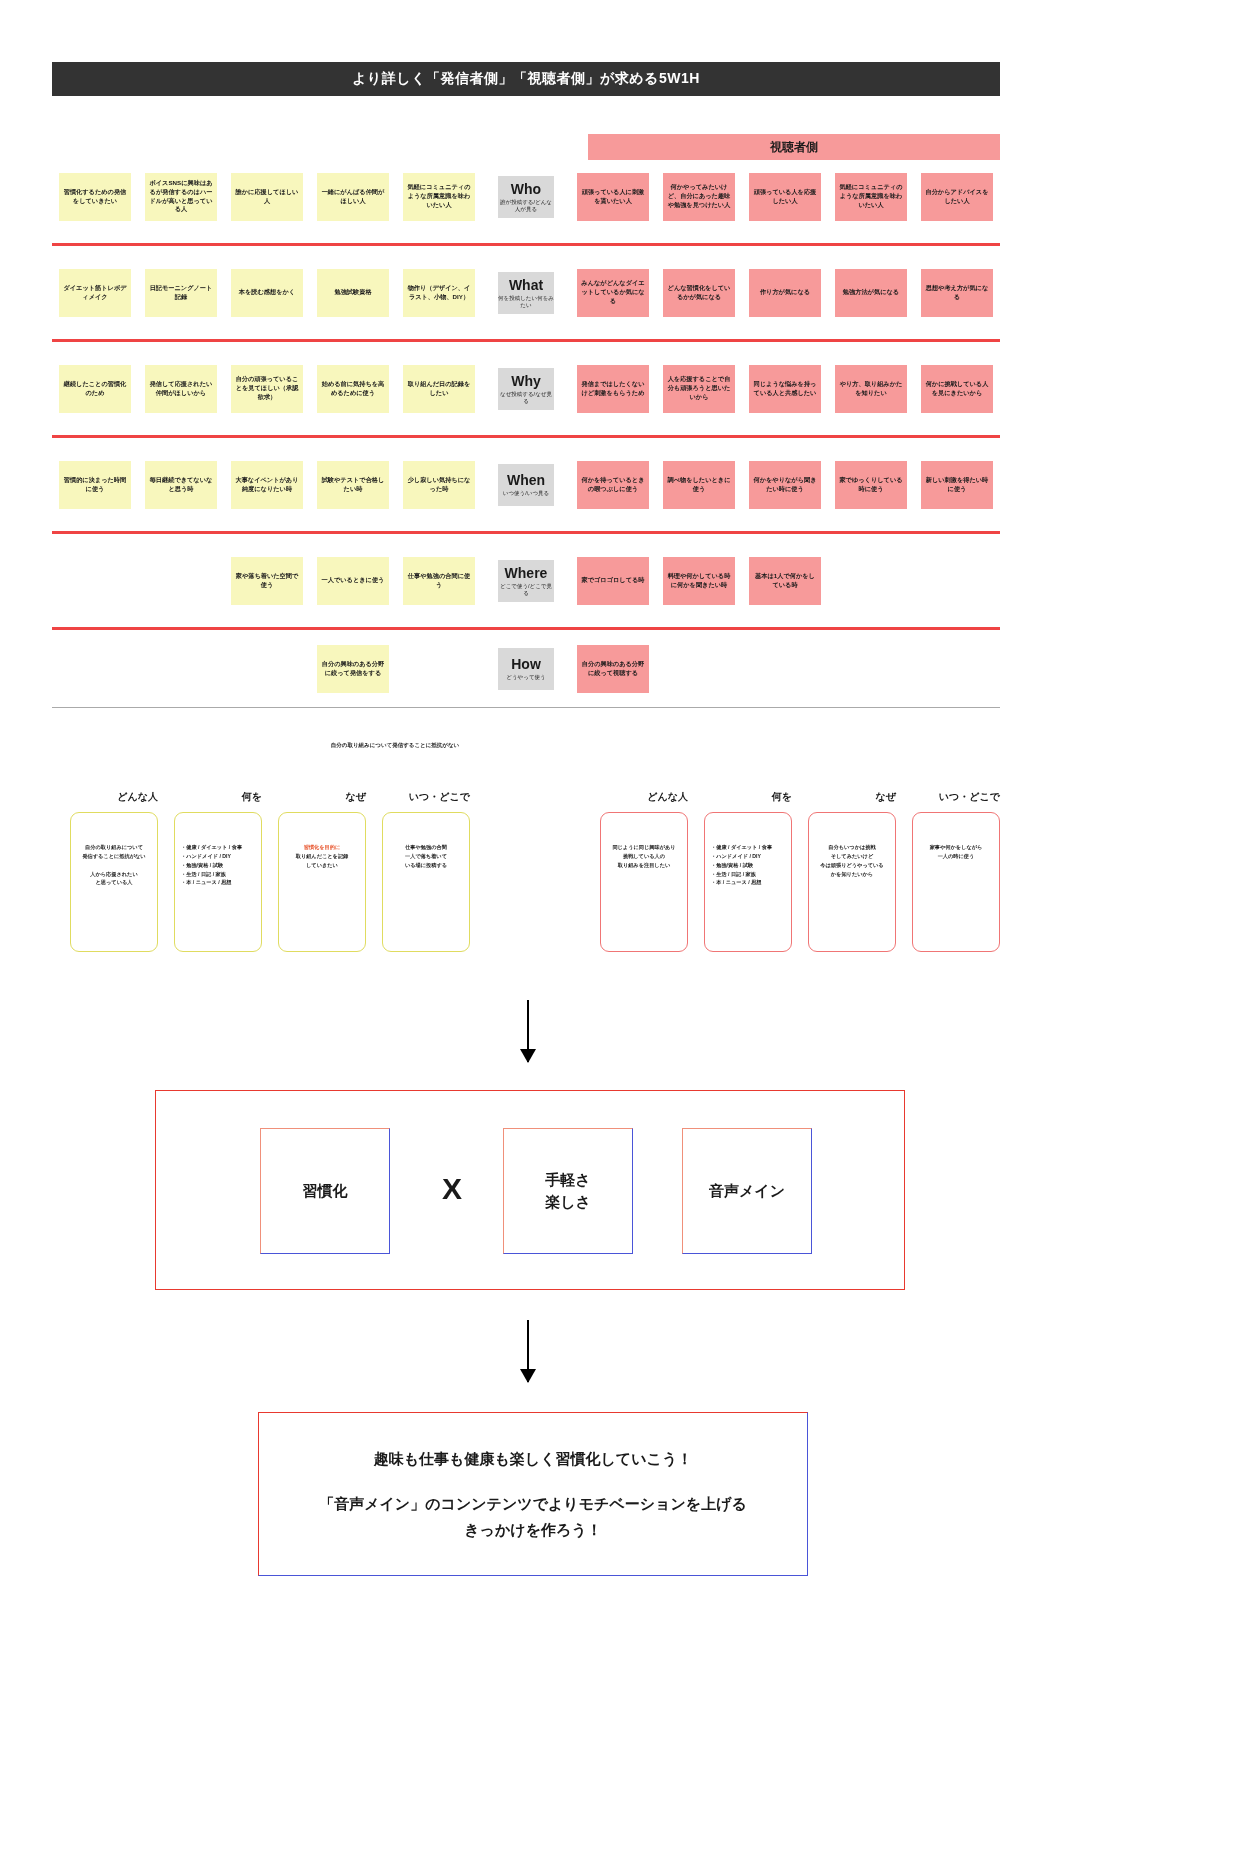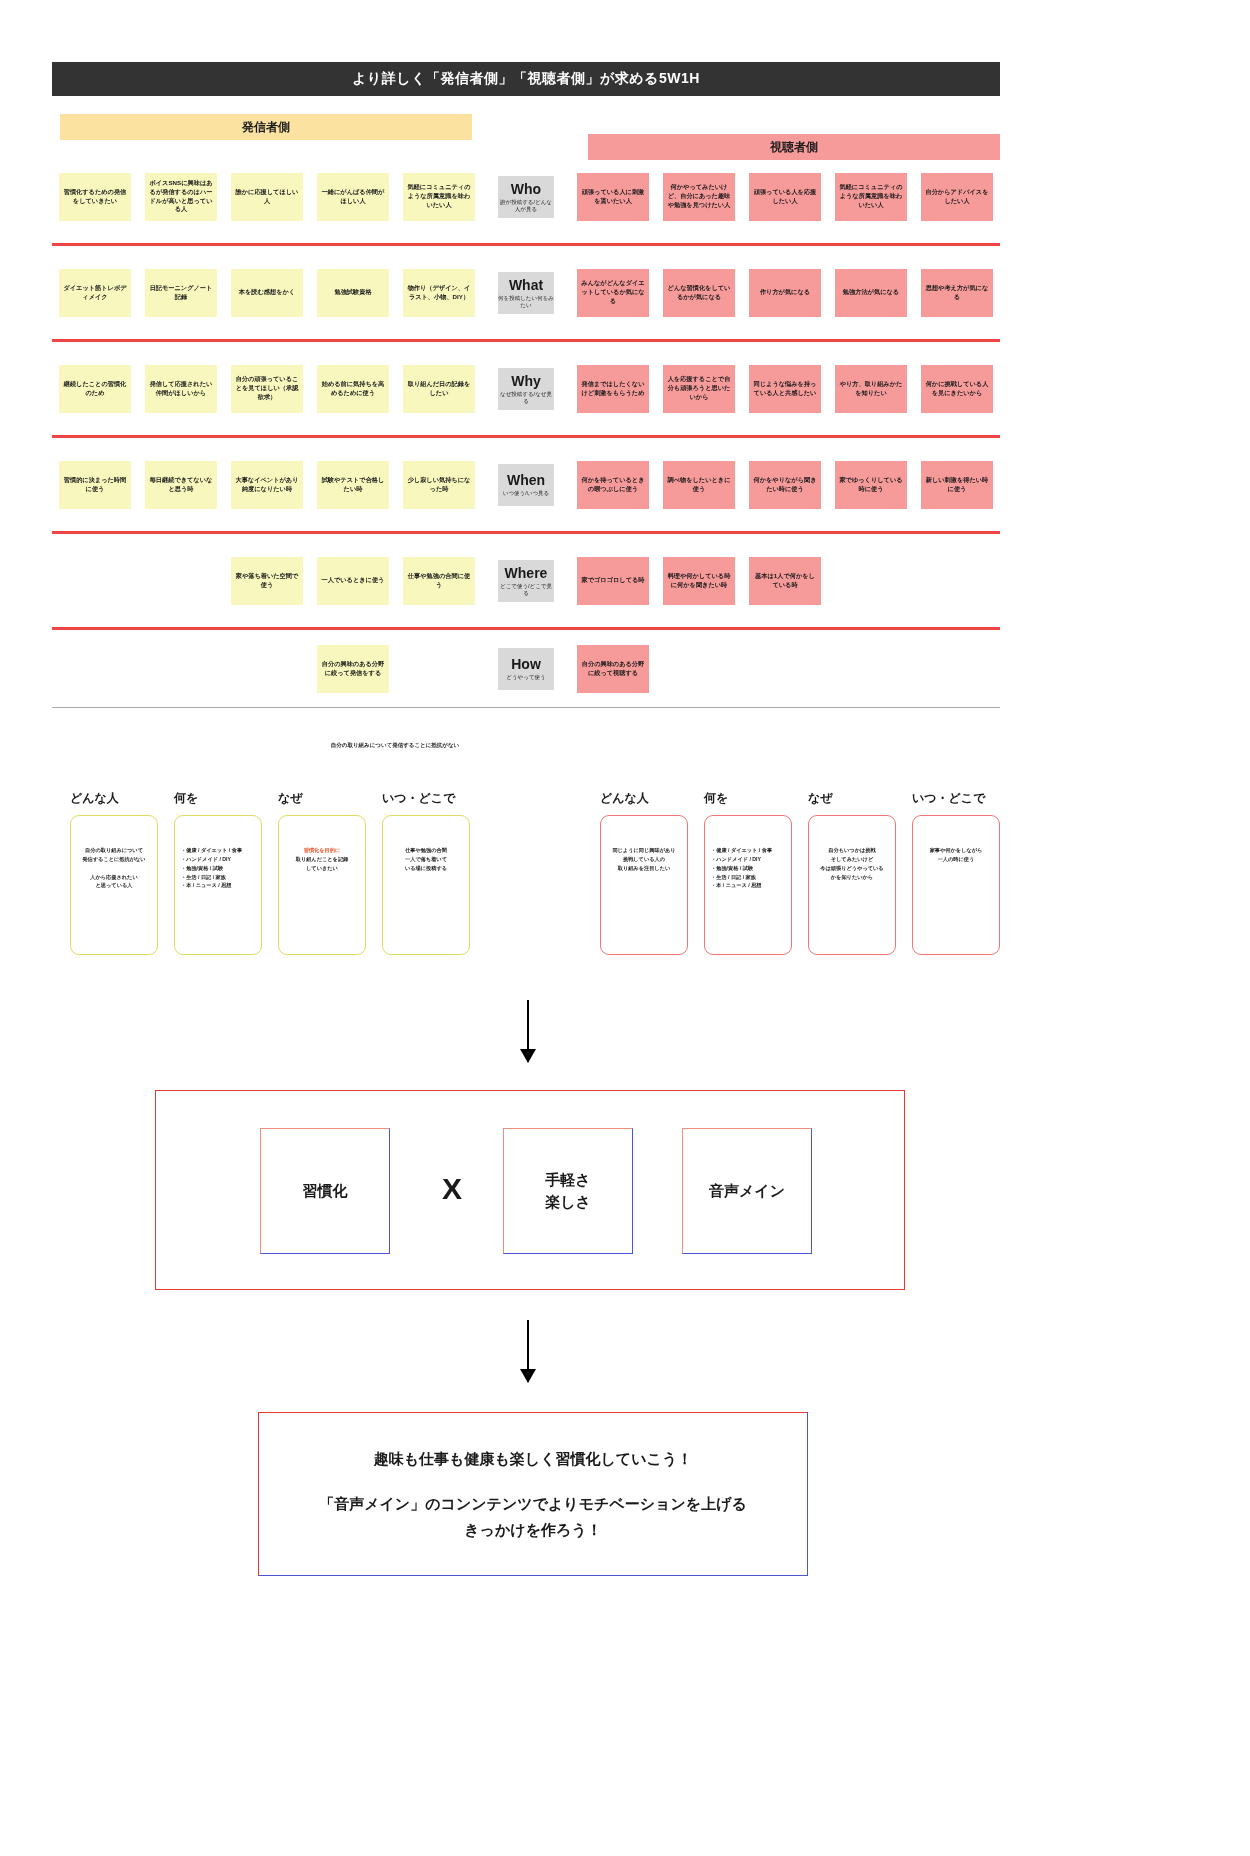--- a/index.html
+++ b/index.html
@@ -64,21 +64,21 @@
     position:absolute; left:300px; top:742px; width:190px;
     font-size:5.5px; line-height:1.45; text-align:center; font-weight:bold;
   }
 
   
   .persona-group{ position:absolute; top:790px; }
   .persona-group.left { left:70px; }
   .persona-group.right{ left:600px; }
   .pcol{ position:absolute; width:88px; }
   .pcol .ptitle{
-    text-align:left; font-size:12px; font-weight:bold; margin-bottom:8px;
+    text-align:right; font-size:10px; font-weight:bold; margin-bottom:8px;
   }
   .pbox{
     width:88px; height:140px; border-radius:9px;
     display:flex; align-items:flex-start; justify-content:center;
     padding:30px 6px 6px 6px;
     font-size:5.2px; line-height:1.7; text-align:left; font-weight:bold;
   }
   .pbox.y{ border:1px solid #e0dc60; }
   .pbox.p{ border:1px solid #f07575; }
   .pbox .inner{ width:100%; }
@@ -124,21 +124,20 @@
   }
   .conclusion .l2{ margin-top:20px; }
 </style>
 </head>
 <body>
 
 <div class="page">
 
   <div class="title-bar">より詳しく「発信者側」「視聴者側」が求める5W1H</div>
 
-  <div class="sec-head left">発信者側</div>
   <div class="sec-head right">視聴者側</div>
 
   <div class="grid" id="grid">
       <div class="row" style="height: 96px;">
         <div class="side left">
           <div class="card y">習慣化するための発信をしていきたい</div>
           <div class="card y">ボイスSNSに興味はあるが発信するのはハードルが高いと思っている人</div>
           <div class="card y">誰かに応援してほしい人</div>
           <div class="card y">一緒にがんばる仲間がほしい人</div>
           <div class="card y">気軽にコミュニティのような所属意識を味わいたい人</div>

